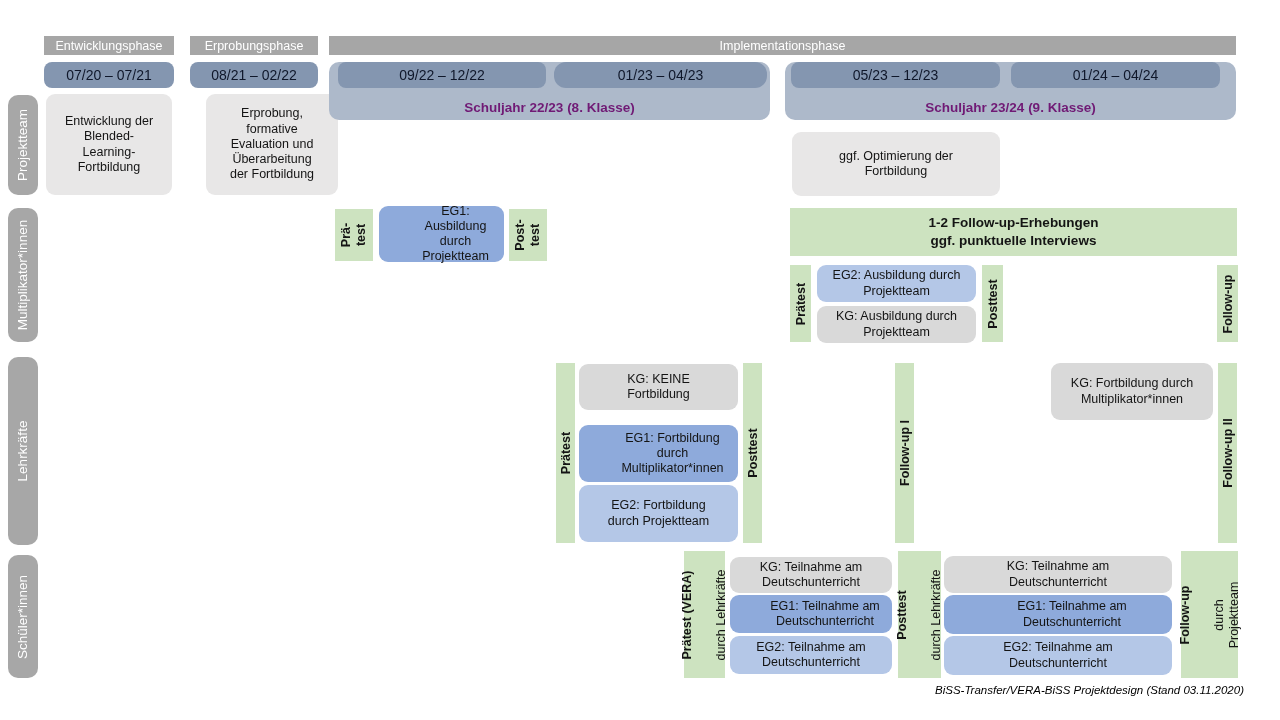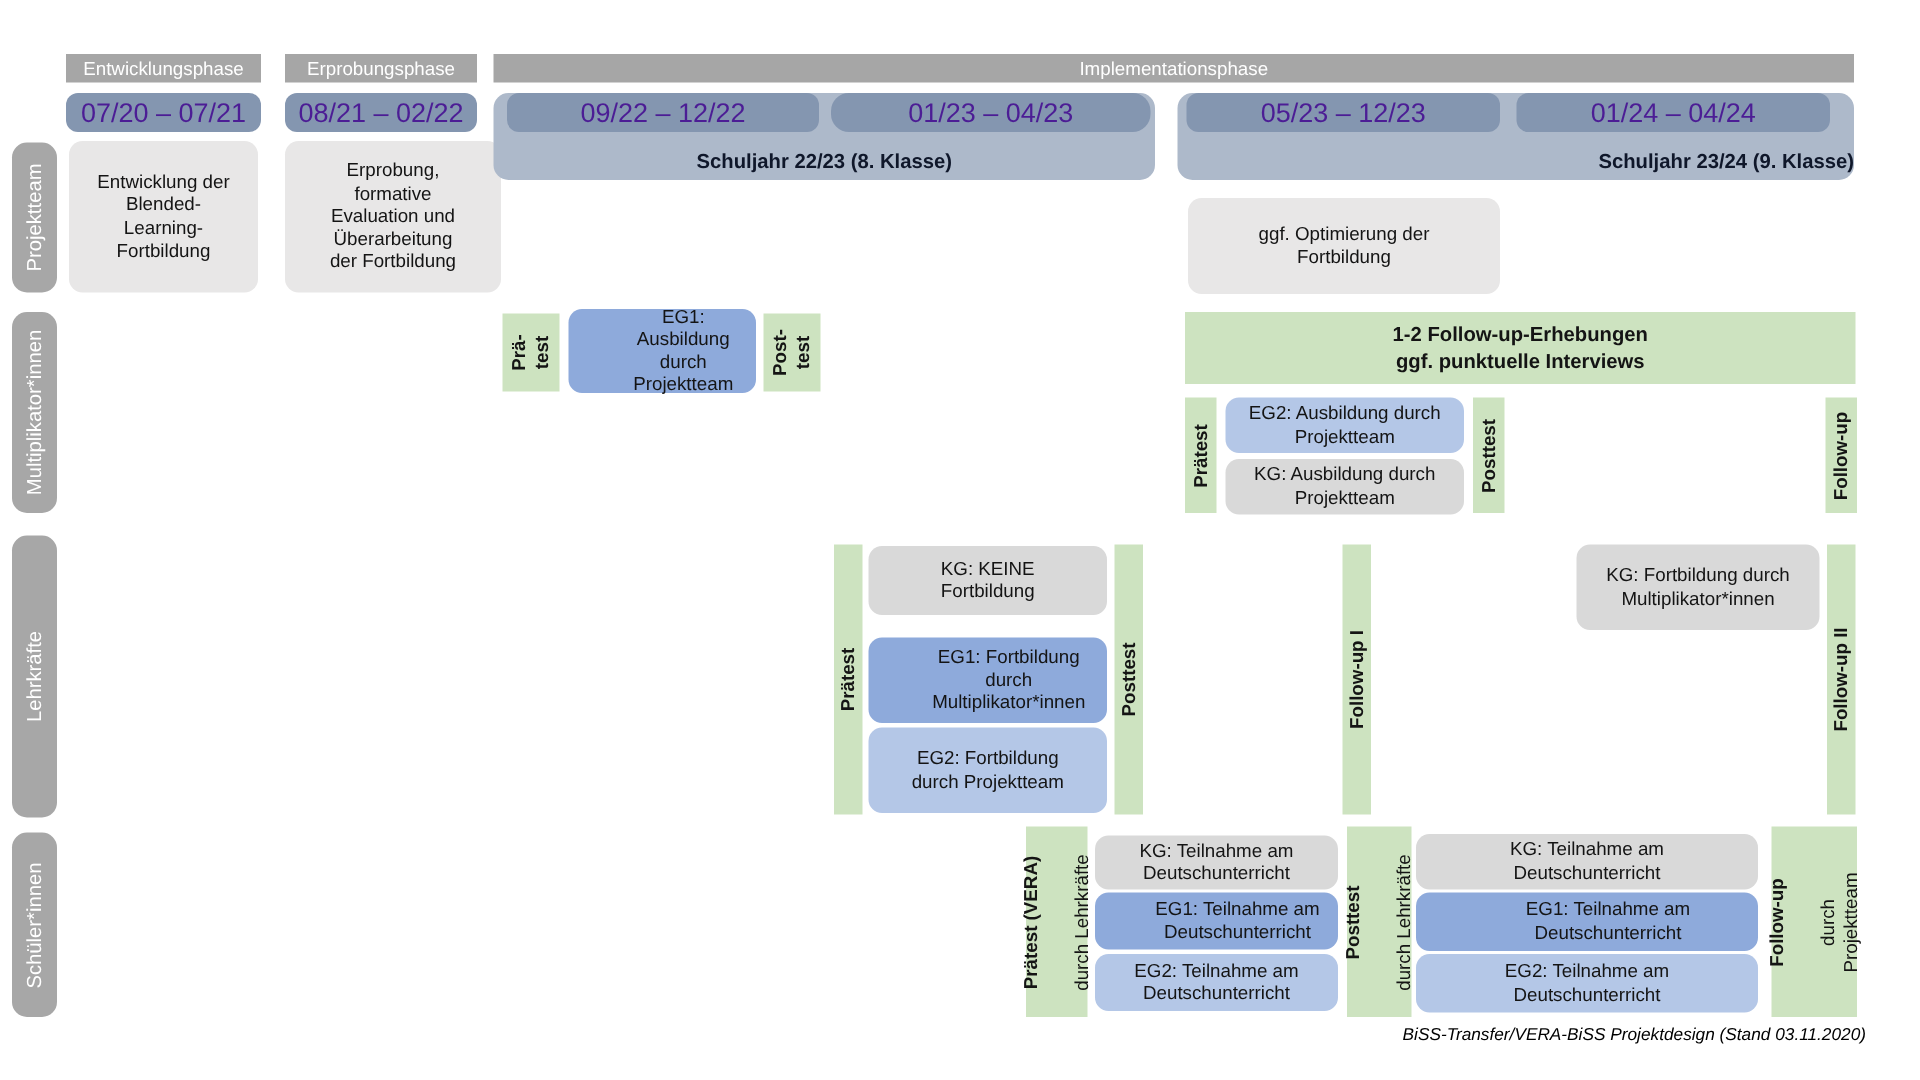--- a/index.html
+++ b/index.html
@@ -1,24 +1,24 @@
 <!DOCTYPE html>
 <html style="--phase-grey: #a6a6a6; --label-grey: #a7a7a7; --period-blue: #8496b0; --schuljahr-blue: #adb9ca; --box-light: #e8e7e7; --box-grey: #d9d9d9; --eg1-blue: #8eaadb; --eg2-blue: #b4c7e7; --green: #cde3c0;"><head>
 <meta charset="utf-8">
 <style>
   html,body{margin:0;padding:0;background:#fff;}
   body{width:1280px;height:720px;font-family:"Liberation Sans","DejaVu Sans",sans-serif;}
   #stage{position:relative;width:1280px;height:720px;overflow:hidden;background:#fff;}
 
   .phase{position:absolute;background:var(--phase-grey);color:#fff;font-size:12.5px;
          display:flex;align-items:center;justify-content:center;}
-  .pill{position:absolute;background:var(--period-blue);color:#4c1d95;border-radius:8px;
-        font-size:18px;display:flex;align-items:center;justify-content:center;z-index:3;}
+  .pill{position:absolute;background:var(--period-blue);color:#0f172a;border-radius:8px;
+        font-size:14px;display:flex;align-items:center;justify-content:center;z-index:3;}
   .container{position:absolute;background:var(--schuljahr-blue);border-radius:10px;
-        display:flex;align-items:flex-end;justify-content:center;color:#0f172a;font-weight:bold;
+        display:flex;align-items:flex-end;justify-content:center;color:#701a75;font-weight:bold;
         font-size:13.5px;padding-bottom:5px;box-sizing:border-box;z-index:2;}
   .rowlabel{position:absolute;background:var(--label-grey);border-radius:10px;color:#fff;}
   .box{position:absolute;display:flex;align-items:center;justify-content:center;text-align:center;
        border-radius:9px;font-size:12.5px;line-height:1.22;padding:2px 4px;box-sizing:border-box;
        color:#141414;white-space:pre-line;}
   .green-big{font-weight:bold;font-size:13.5px;line-height:1.35;border-radius:0;}
   .vbar{position:absolute;background:var(--green);}
   .rot{position:absolute;left:50%;top:50%;transform:translate(-50%,-50%) rotate(-90deg);
        text-align:center;white-space:pre-line;width:max-content;line-height:1.2;color:#141414;}
   .rot .main{display:block;font-weight:bold;font-size:12.5px;}
@@ -36,21 +36,21 @@
 
 <div id="stage">
 
   <div class="phase" style="left:44px;top:36px;width:130px;height:19px;">Entwicklungsphase</div>
   <div class="phase" style="left:190px;top:36px;width:128px;height:19px;">Erprobungsphase</div>
   <div class="phase" style="left:329px;top:36px;width:907px;height:19px;">Implementationsphase</div>
 
   <div class="container" style="left:329px;top:62px;width:441px;height:58px;">
     <span>Schuljahr 22/23 (8. Klasse)</span>
   </div>
-  <div class="container" style="left:785px;top:62px;width:451px;height:58px;justify-content:flex-end;">
+  <div class="container" style="left:785px;top:62px;width:451px;height:58px;">
     <span>Schuljahr 23/24 (9. Klasse)</span>
   </div>
 
   <div class="pill" style="left:44px;top:62px;width:130px;height:26px;">07/20 – 07/21</div>
   <div class="pill" style="left:190px;top:62px;width:128px;height:26px;">08/21 – 02/22</div>
   <div class="pill" style="left:338px;top:62px;width:208px;height:26px;">09/22 – 12/22</div>
   <div class="pill" style="left:554px;top:62px;width:213px;height:26px;border-radius:12px;">01/23 – 04/23</div>
   <div class="pill" style="left:791px;top:62px;width:209px;height:26px;">05/23 – 12/23</div>
   <div class="pill" style="left:1011px;top:62px;width:209px;height:26px;">01/24 – 04/24</div>
 
@@ -64,21 +64,21 @@
     <div class="rot">Lehrkräfte</div>
   </div>
   <div class="rowlabel" style="left:8px;top:555px;width:30px;height:123px;">
     <div class="rot">Schüler*innen</div>
   </div>
 
   <div class="box c-light" style="left:46px;top:94px;width:126px;height:101px;">Entwicklung der
 Blended-
 Learning-
 Fortbildung</div>
-  <div class="box c-light" style="left:190px;top:94px;width:144px;height:101px;">Erprobung,
+  <div class="box c-light" style="left:206px;top:94px;width:132px;height:101px;">Erprobung,
 formative
 Evaluation und
 Überarbeitung
 der Fortbildung</div>
   <div class="box c-light" style="left:792px;top:132px;width:208px;height:64px;">ggf. Optimierung der
 Fortbildung</div>
 
   <div class="vbar" style="left:335px;top:209px;width:38px;height:52px;">
     <div class="rot"><span class="main">Prä-
 test</span></div>

